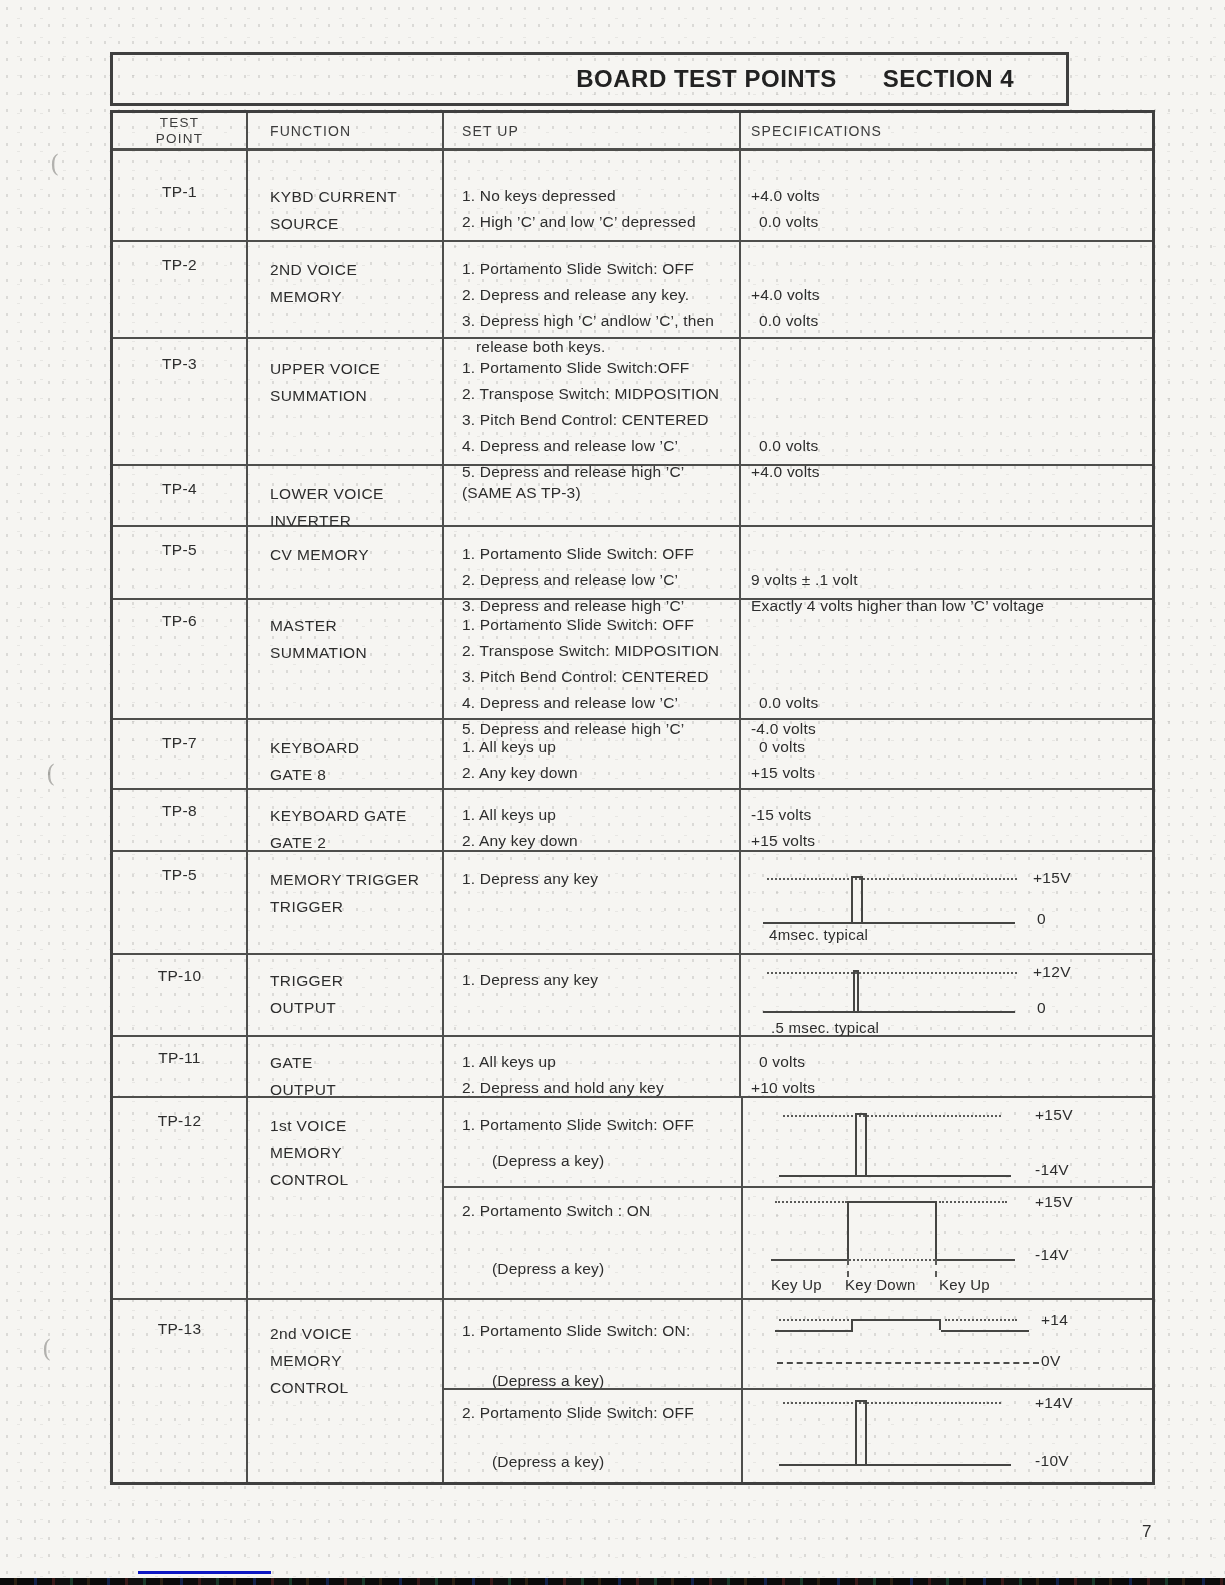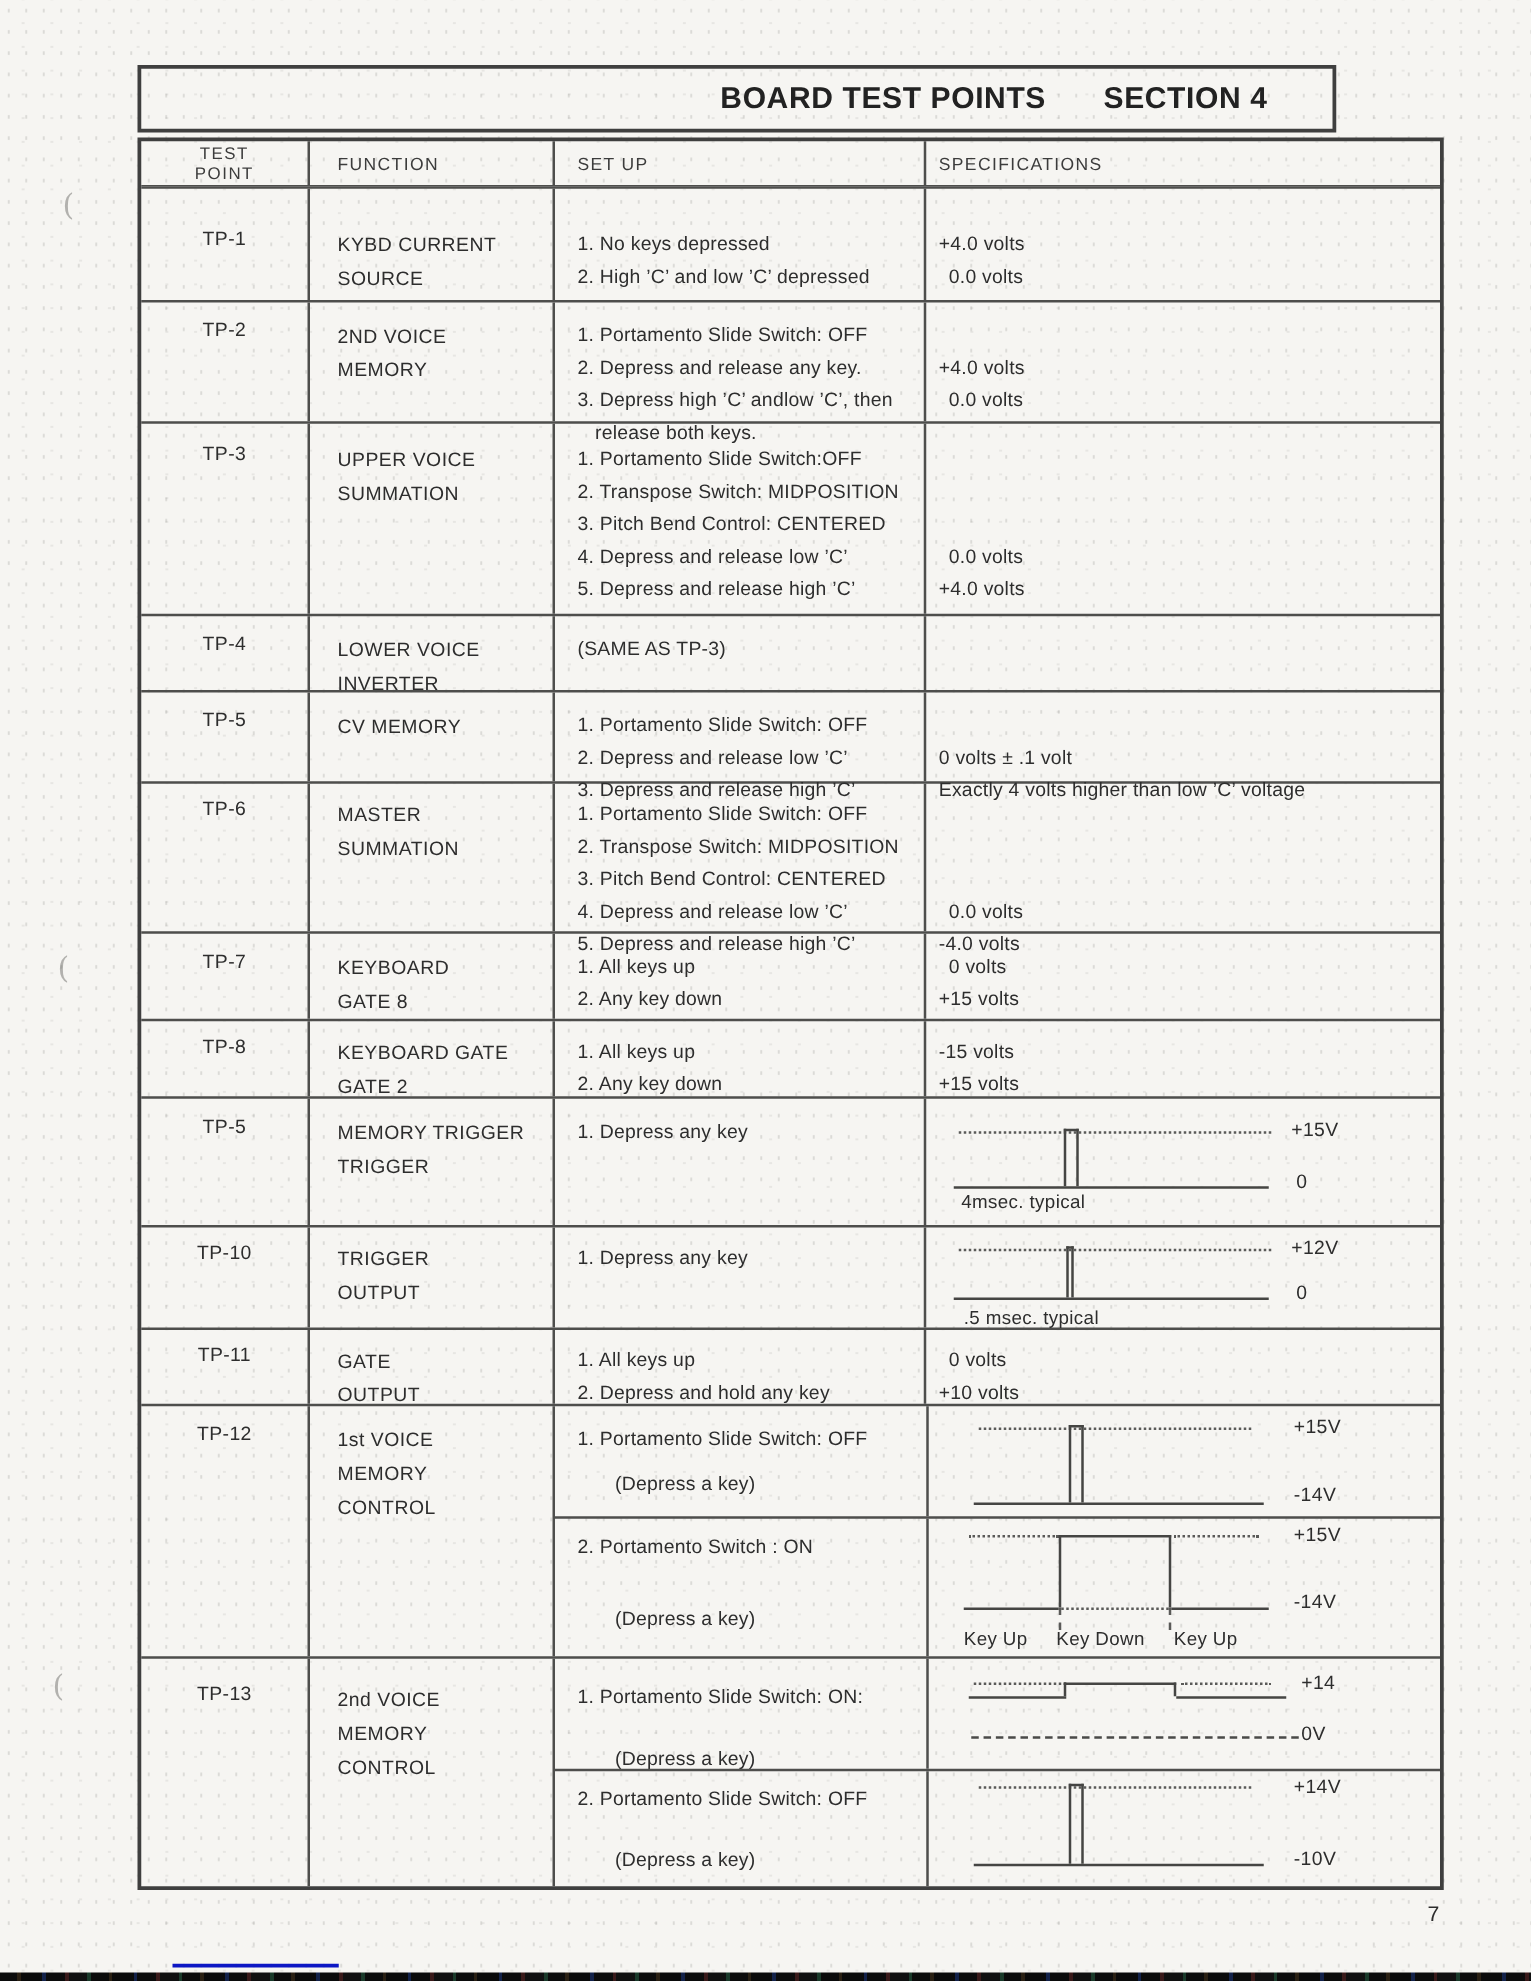--- a/index.html
+++ b/index.html
@@ -110,21 +110,21 @@
       <div class="ln">2. Depress and release any key.</div>
       <div class="ln">3. Depress high ’C’ andlow ’C’, then</div>
       <div class="ln cont">release both keys.</div>
     </div>
     <div class="c4 pt14">
       <div class="ln off1">+4.0 volts</div>
       <div class="ln ind">0.0 volts</div>
     </div>
   </div>
 
-  <div class="row" style="height:154px;">
+  <div class="row" style="height:127px;">
     <div class="c1 pt16 tp">TP-3</div>
     <div class="c2 pt16">
       <div class="fn">UPPER VOICE</div>
       <div class="fn">SUMMATION</div>
     </div>
     <div class="c3 pt16">
       <div class="ln">1. Portamento Slide Switch:OFF</div>
       <div class="ln">2. Transpose Switch: MIDPOSITION</div>
       <div class="ln">3. Pitch Bend Control: CENTERED</div>
       <div class="ln">4. Depress and release low ’C’</div>
@@ -152,21 +152,21 @@
     <div class="c1 pt14 tp">TP-5</div>
     <div class="c2 pt14">
       <div class="fn">CV MEMORY</div>
     </div>
     <div class="c3 pt14">
       <div class="ln">1. Portamento Slide Switch: OFF</div>
       <div class="ln">2. Depress and release low ’C’</div>
       <div class="ln">3. Depress and release high ’C’</div>
     </div>
     <div class="c4 pt14">
-      <div class="ln off1">0 volts ± .1 volt</div>
+      <div class="ln off1">9 volts ± .1 volt</div>
       <div class="ln">Exactly 4 volts higher than low ’C’ voltage</div>
     </div>
   </div>
 
   <div class="row" style="height:120px;">
     <div class="c1 pt12 tp">TP-6</div>
     <div class="c2 pt12">
       <div class="fn">MASTER</div>
       <div class="fn">SUMMATION</div>
     </div>

